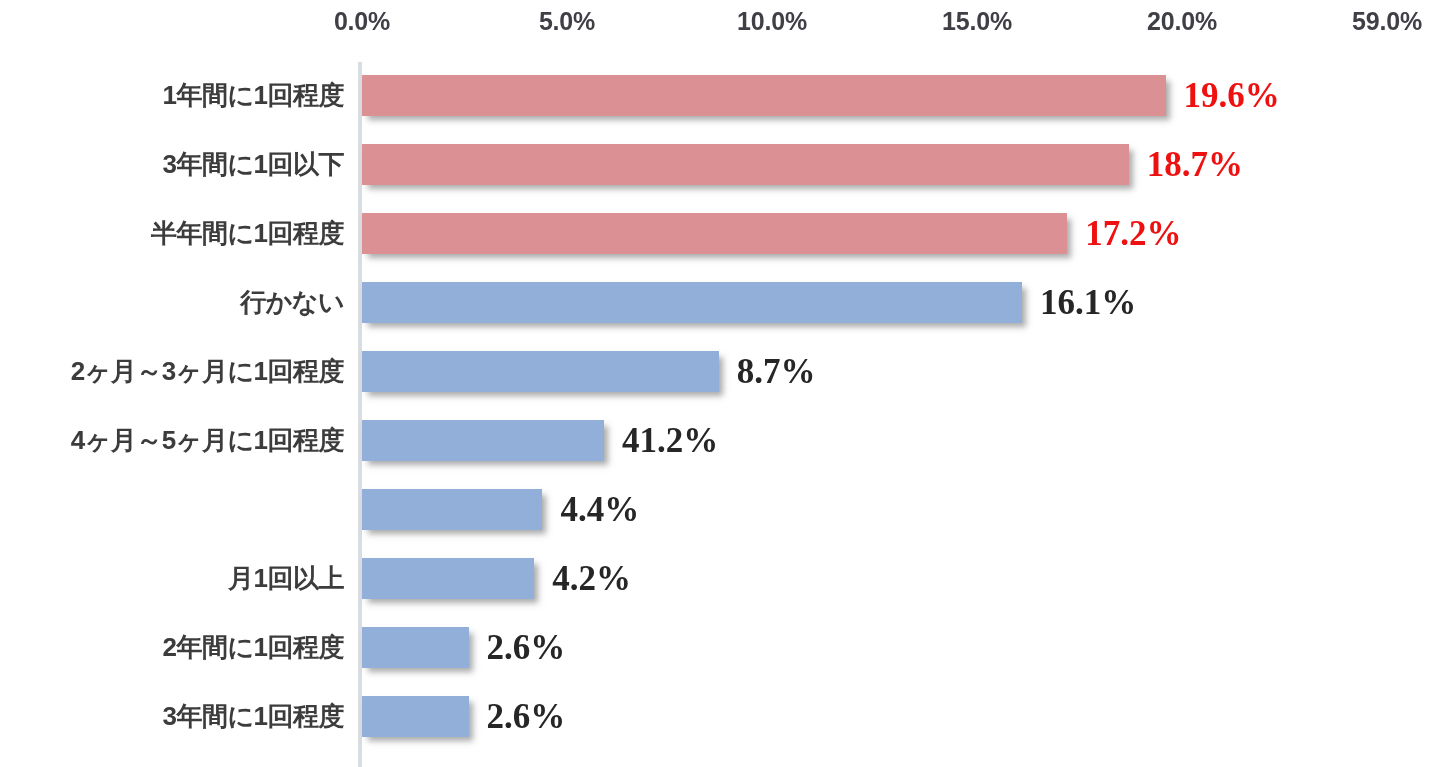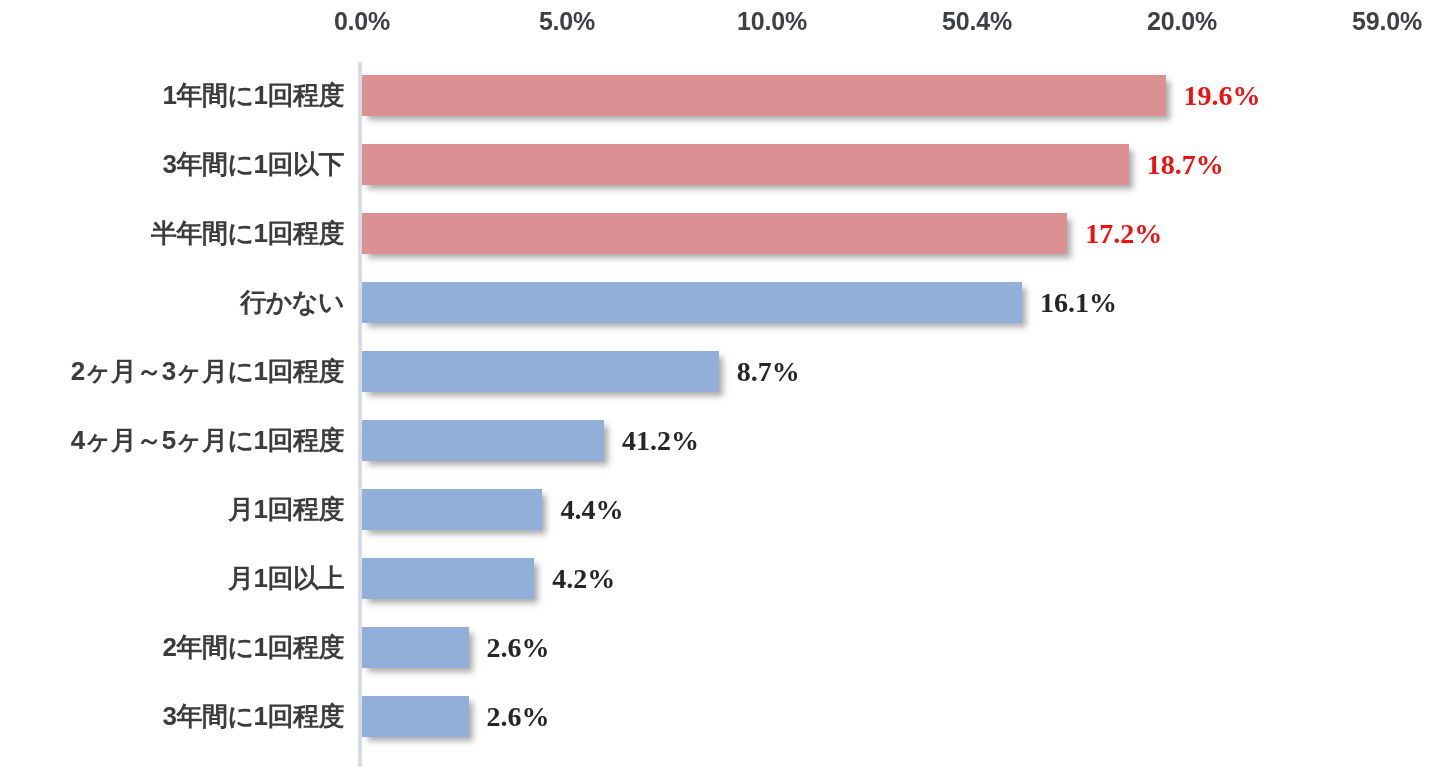--- a/index.html
+++ b/index.html
@@ -97,38 +97,38 @@
     box-shadow: 5px 5px 6px -1px rgba(90,90,90,0.50);
   }
   .bar.pink { background: #db9194; }
   .bar.blue { background: #91afd8; }
 
   .value-label {
     position: absolute;
     top: 14px;
     height: 41px;
     line-height: 41px;
-    font-size: 28px;
+    font-size: 35px;
     font-weight: bold;
     white-space: nowrap;
     font-family: "Liberation Serif", "DejaVu Serif", serif;
   }
   .value-label.red   { color: #ee1111; }
   .value-label.black { color: #262626; }
 </style>
 </head>
 <body>
 
 <div id="chart-root">
 
   <div id="x-axis-labels">
       <div class="x-tick-label" style="left: 362px;">0.0%</div>
       <div class="x-tick-label" style="left: 567px;">5.0%</div>
       <div class="x-tick-label" style="left: 772px;">10.0%</div>
-      <div class="x-tick-label" style="left: 977px;">50.4%</div>
+      <div class="x-tick-label" style="left: 977px;">15.0%</div>
       <div class="x-tick-label" style="left: 1182px;">20.0%</div>
       <div class="x-tick-label" style="left: 1387px;">59.0%</div>
     </div>
 
   <div id="plot-area">
     <div id="y-axis-line"></div>
     <div id="rows">
         <div class="bar-row" style="top: 13px;">
           <div class="cat-label">1年間に1回程度</div>
           <div class="bar-track" style="width: 803.6px;">
@@ -165,21 +165,20 @@
           <div class="value-label black" style="left: 736.7px;">8.7%</div>
         </div>
         <div class="bar-row" style="top: 358px;">
           <div class="cat-label">4ヶ月～5ヶ月に1回程度</div>
           <div class="bar-track" style="width: 241.9px;">
             <div class="bar blue" style="width: 241.9px;"></div>
           </div>
           <div class="value-label black" style="left: 621.9px;">41.2%</div>
         </div>
         <div class="bar-row" style="top: 427px;">
-          <div class="cat-label">月1回程度</div>
           <div class="bar-track" style="width: 180.4px;">
             <div class="bar blue" style="width: 180.4px;"></div>
           </div>
           <div class="value-label black" style="left: 560.4px;">4.4%</div>
         </div>
         <div class="bar-row" style="top: 496px;">
           <div class="cat-label">月1回以上</div>
           <div class="bar-track" style="width: 172.2px;">
             <div class="bar blue" style="width: 172.2px;"></div>
           </div>

